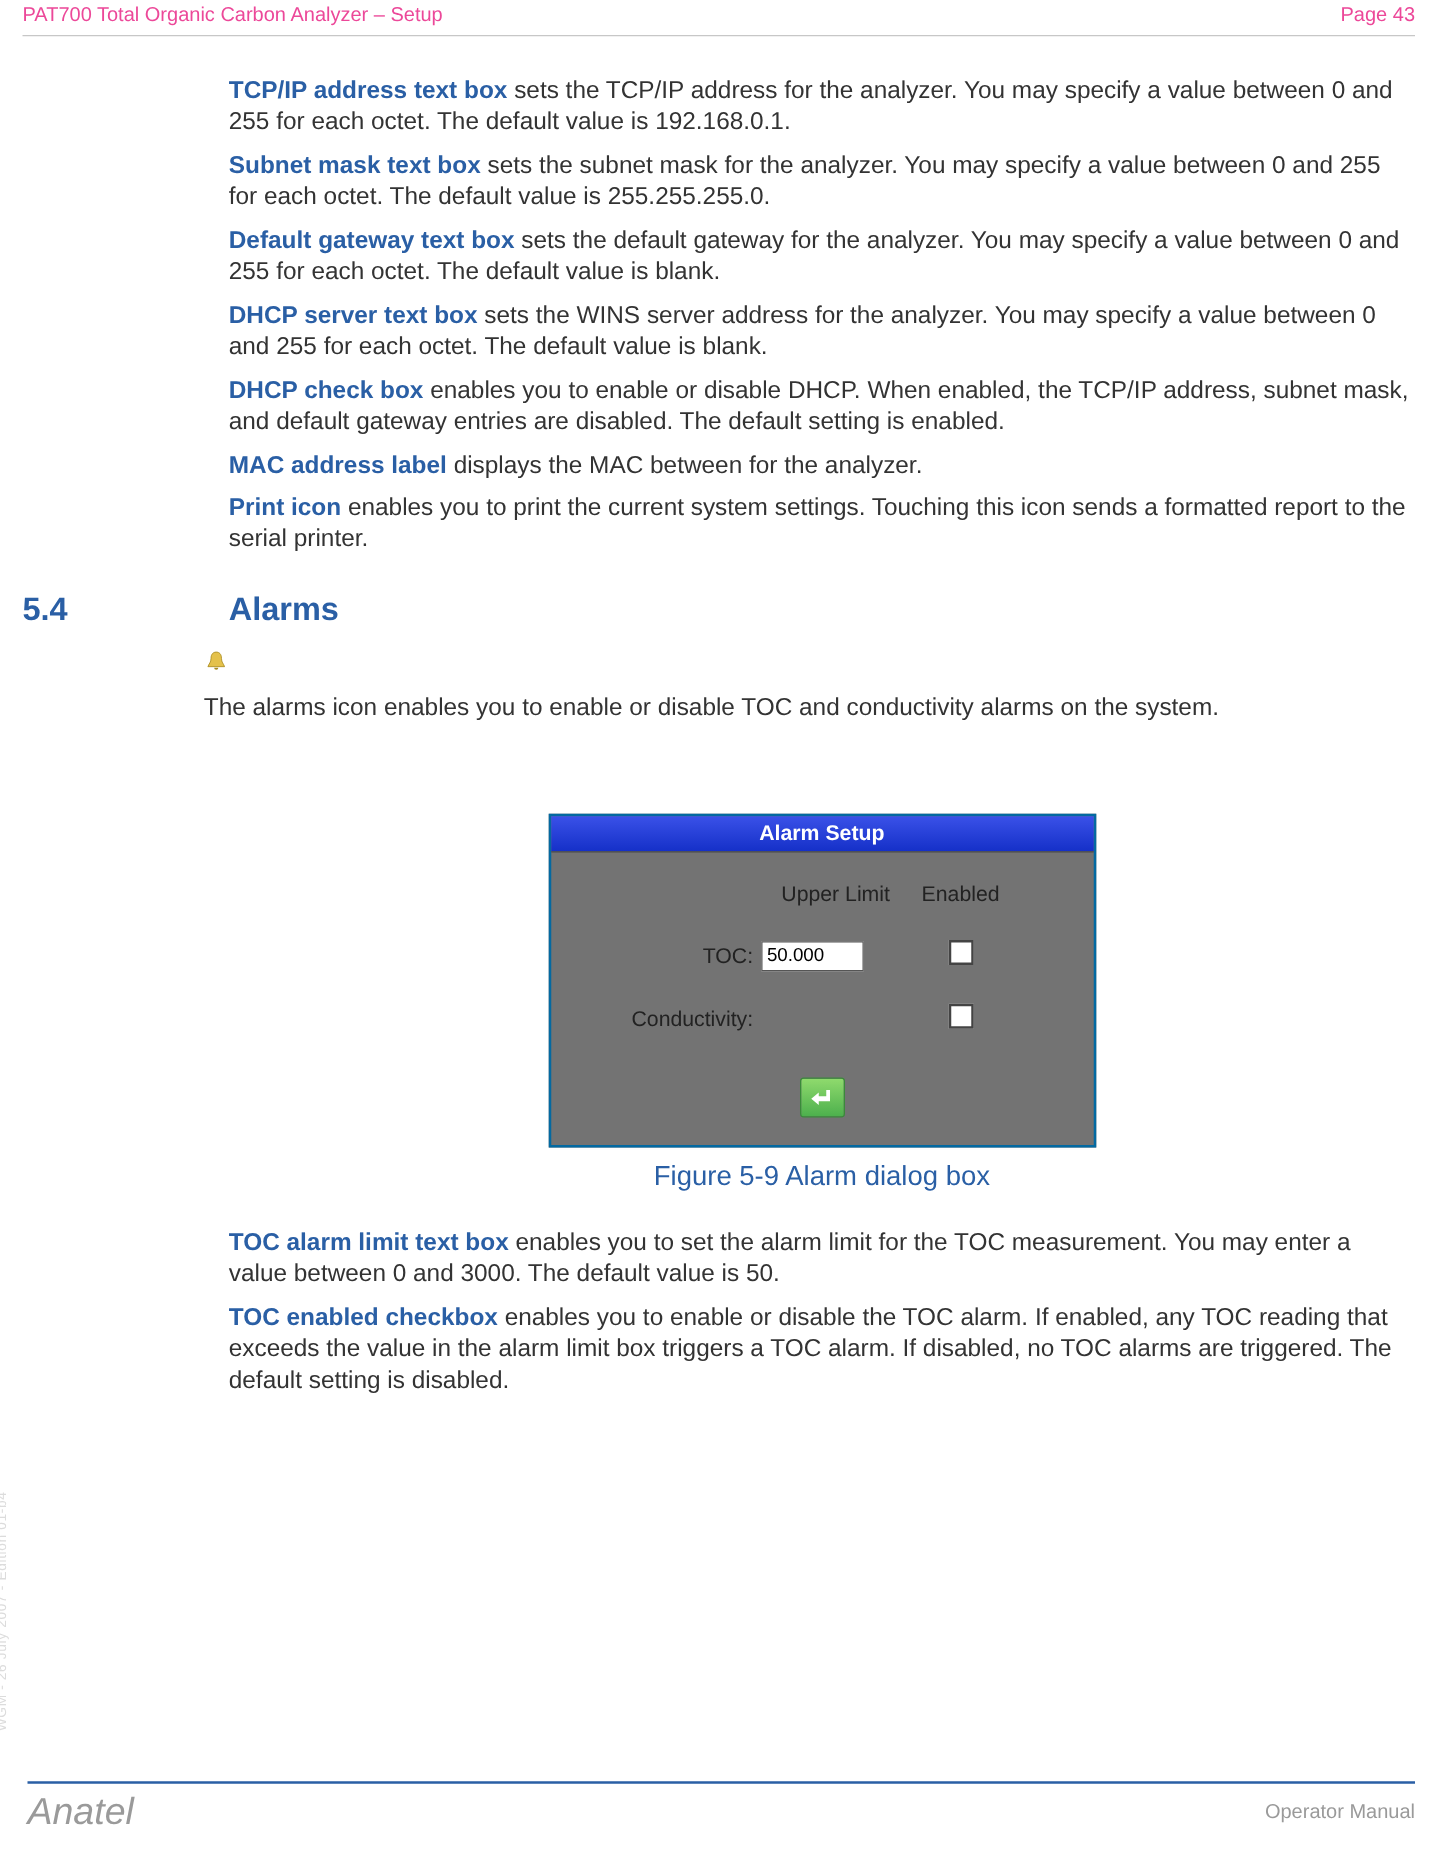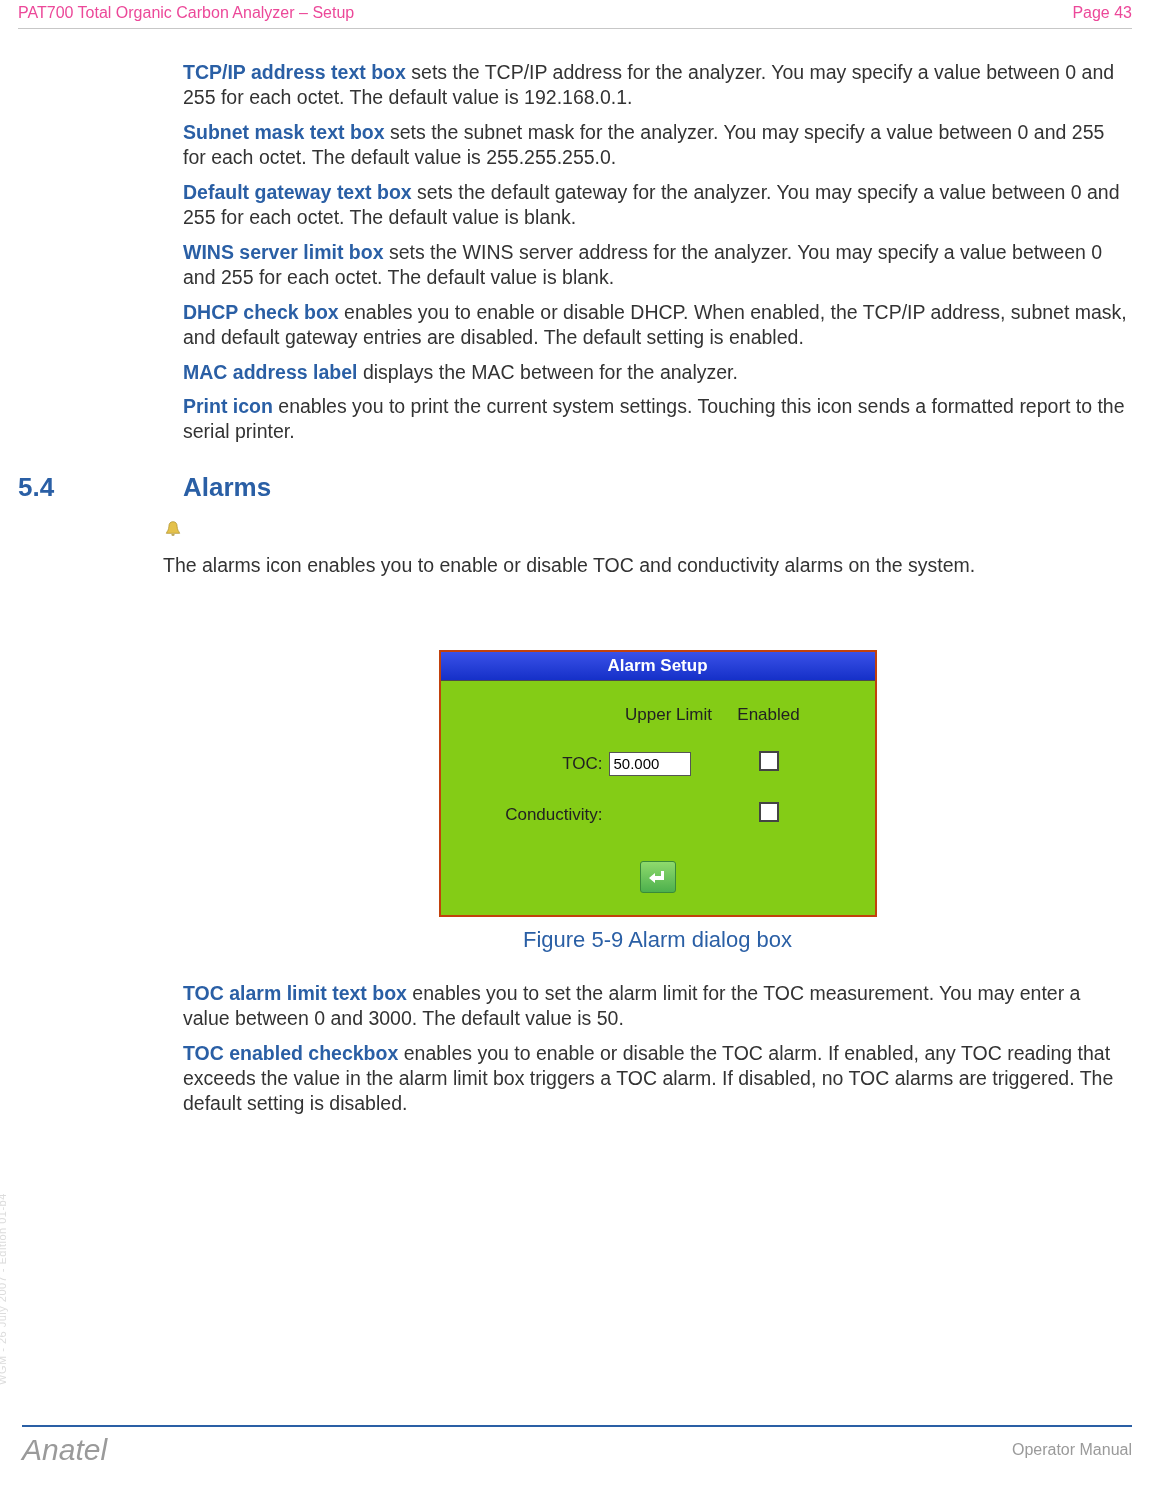--- a/index.html
+++ b/index.html
@@ -11,21 +11,21 @@
   .body-block { margin-left: 165px; margin-right: 0; }
   .para { font-size: 19.5px; line-height: 1.28; color: #333; margin-bottom: 10px; }
   .term { font-weight: bold; color: #2a5fa5; }
   .sect-row { display: flex; align-items: baseline; margin-top: 28px; margin-bottom: 14px; }
   .sect-num { width: 165px; font-size: 26px; font-weight: bold; color: #2a5fa5; }
   .sect-title { font-size: 26px; font-weight: bold; color: #2a5fa5; }
   .alarm-intro { display: flex; align-items: flex-start; margin-left: 145px; gap: 8px; flex-direction: column; }
   .alarm-intro .icon-col { flex: 0 0 auto; padding-top: 2px; }
   .alarm-intro .txt { font-size: 19.5px; line-height: 1.28; color: #333; }
   .figure-wrap { margin-left: 165px; margin-top: 72px; text-align: center; }
-  .dialog { display: inline-block; border: 2px solid #c2410c; width: 438px; background: #84cc16; text-align: left; }
+  .dialog { display: inline-block; border: 2px solid #0369a1; width: 438px; background: #737373; text-align: left; }
   .dialog-title { background: #2338d8; background: linear-gradient(#3a51e8, #1530c8); color: #fff; font-weight: bold; text-align: center; font-size: 17px; padding: 4px 0; border-bottom: 1px solid #4a4a4a; }
   .dialog-body { padding: 24px 18px 12px 18px; font-size: 17px; color: #222; }
   .grid { display: grid; grid-template-columns: 150px 120px 80px; row-gap: 26px; align-items: center; justify-items: center; }
   .grid .lbl { justify-self: end; padding-right: 6px; }
   .hdr-cell { font-size: 17px; }
   .textbox { width: 82px; height: 24px; border: 1px solid #555; font-size: 15px; padding: 2px 4px; background: #fff; }
   .checkbox { width: 20px; height: 20px; border: 2px solid #444; display: inline-block; background: #fff; }
   .return-row { text-align: center; margin-top: 34px; margin-bottom: 10px; }
   .return-icon { display: inline-flex; width: 36px; height: 32px; background: linear-gradient(#8fda6d,#4db04d); border: 1px solid #3a8a3a; border-radius: 3px; align-items: center; justify-content: center; }
   .figure-caption { color: #2a5fa5; font-size: 22px; margin-top: 10px; text-align: center; }
@@ -48,21 +48,21 @@
   <div class="header-rule"></div>
 
   <div class="side-text">WGM - 26 July 2007 - Edition 01-b4</div>
 
   <div class="content">
 
     <div class="body-block">
       <p class="para"><span class="term">TCP/IP address text box</span><span> sets the TCP/IP address for the analyzer. You may specify a value between 0 and 255 for each octet. The default value is 192.168.0.1.</span></p>
       <p class="para"><span class="term">Subnet mask text box</span><span> sets the subnet mask for the analyzer. You may specify a value between 0 and 255 for each octet. The default value is 255.255.255.0.</span></p>
       <p class="para"><span class="term">Default gateway text box</span><span> sets the default gateway for the analyzer. You may specify a value between 0 and 255 for each octet. The default value is blank.</span></p>
-      <p class="para"><span class="term">WINS server limit box</span><span> sets the WINS server address for the analyzer. You may specify a value between 0 and 255 for each octet. The default value is blank.</span></p>
+      <p class="para"><span class="term">DHCP server text box</span><span> sets the WINS server address for the analyzer. You may specify a value between 0 and 255 for each octet. The default value is blank.</span></p>
       <p class="para"><span class="term">DHCP check box</span><span> enables you to enable or disable DHCP. When enabled, the TCP/IP address, subnet mask, and default gateway entries are disabled. The default setting is enabled.</span></p>
       <p class="para"><span class="term">MAC address label</span><span> displays the MAC between for the analyzer.</span></p>
       <p class="para"><span class="term">Print icon</span><span> enables you to print the current system settings. Touching this icon sends a formatted report to the serial printer.</span></p>
     </div>
 
     <div class="sect-row">
       <div class="sect-num">5.4</div>
       <div class="sect-title">Alarms</div>
     </div>
 

